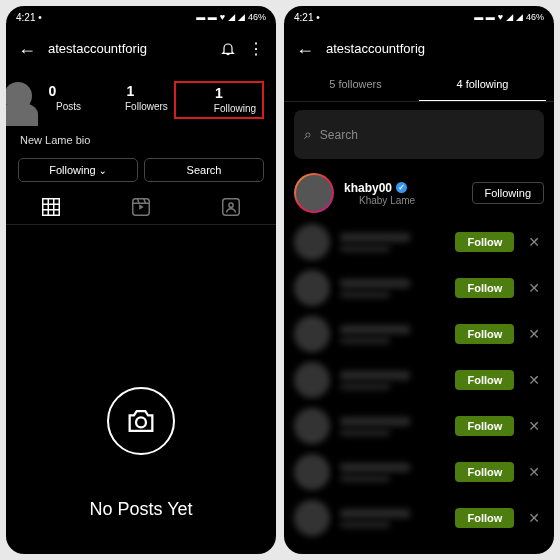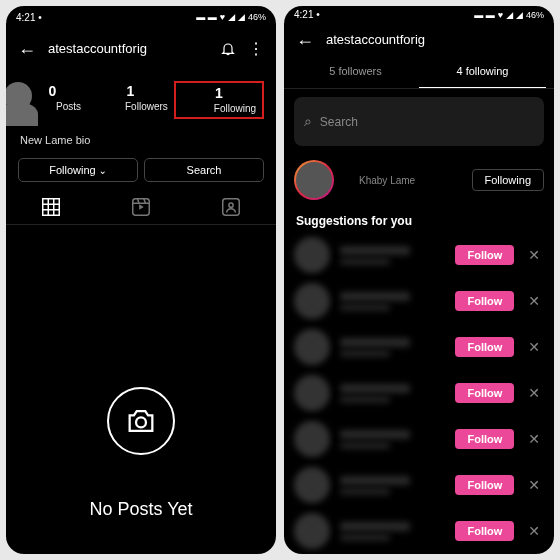--- a/index.html
+++ b/index.html
@@ -117,21 +117,21 @@
     display: flex; align-items: center; padding: 5px 10px; gap: 10px;
   }
   .s-av { width: 36px; height: 36px; border-radius: 50%; background: #333;
           filter: blur(3px); }
   .s-txt { flex: 1; }
   .s-bar1 { width: 70px; height: 9px; background: #2a2a2a; border-radius: 3px;
             filter: blur(3px); margin-bottom: 3px; }
   .s-bar2 { width: 50px; height: 7px; background: #222; border-radius: 3px;
             filter: blur(3px); }
   .btn-follow {
-    background: #ec4899; color: #fff; border: none; font-size: 11px;
+    background: #4d7c0f; color: #fff; border: none; font-size: 11px;
     padding: 4px 12px; border-radius: 4px; font-weight: 600;
   }
   .x-close { color: #888; font-size: 14px; padding: 0 4px; }
 </style>
 </head>
 <body>
 
 <div class="phone">
   <div class="statusbar">
     <span><span>4:21</span> <span>•</span></span>
@@ -220,25 +220,28 @@
   </div>
   <div class="searchbar">
     <span class="mag"></span>
     <span>Search</span>
   </div>
   <div class="user-row">
     <div class="u-av">
         <div class="u-av-inner"></div>
       </div>
     <div class="u-name-col">
+      <div class="u-name">
+        <span>khaby00</span>
+        <span class="verified">✓</span>
+      </div>
       <div class="u-sub">Khaby Lame</div>
     </div>
     <button class="btn-following">Following</button>
   </div>
-  <div class="section-head">Suggestions for you</div>
   <div id="sugg-list">
       <div class="sugg-row">
         <div class="s-av"></div>
         <div class="s-txt">
           <div class="s-bar1"></div>
           <div class="s-bar2"></div>
         </div>
         <button class="btn-follow">Follow</button>
         <span class="x-close">✕</span>
       </div>

